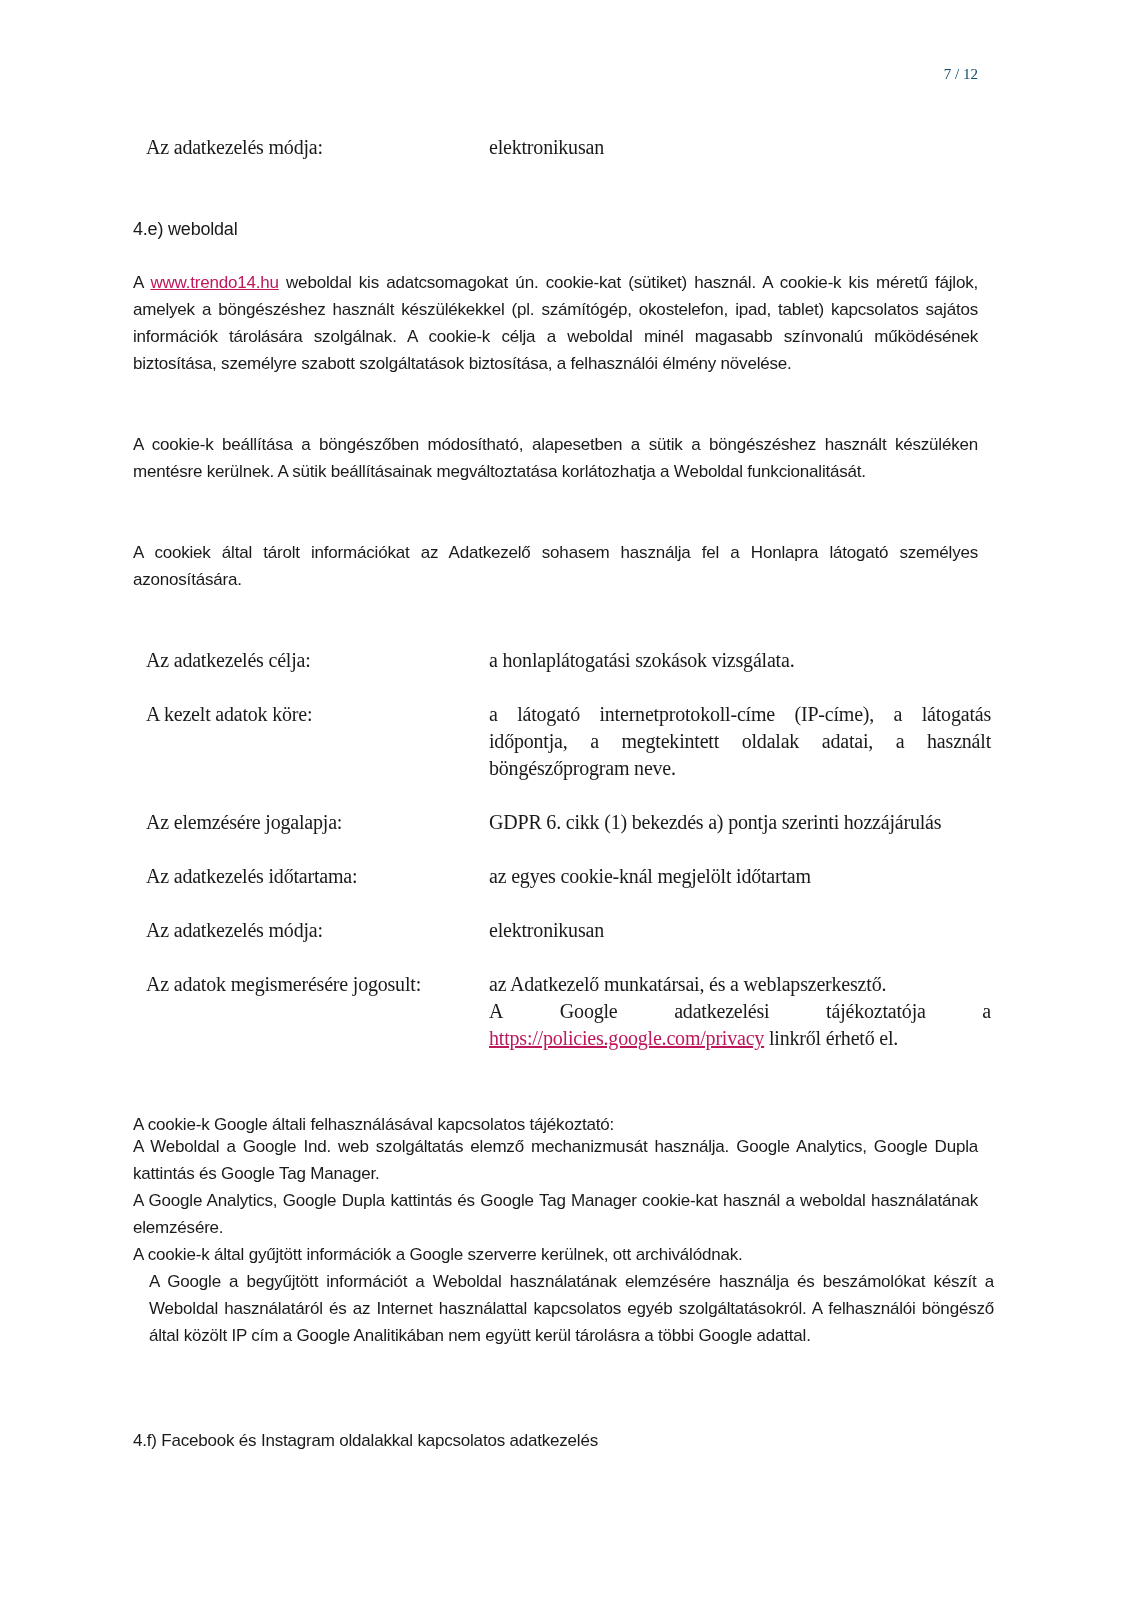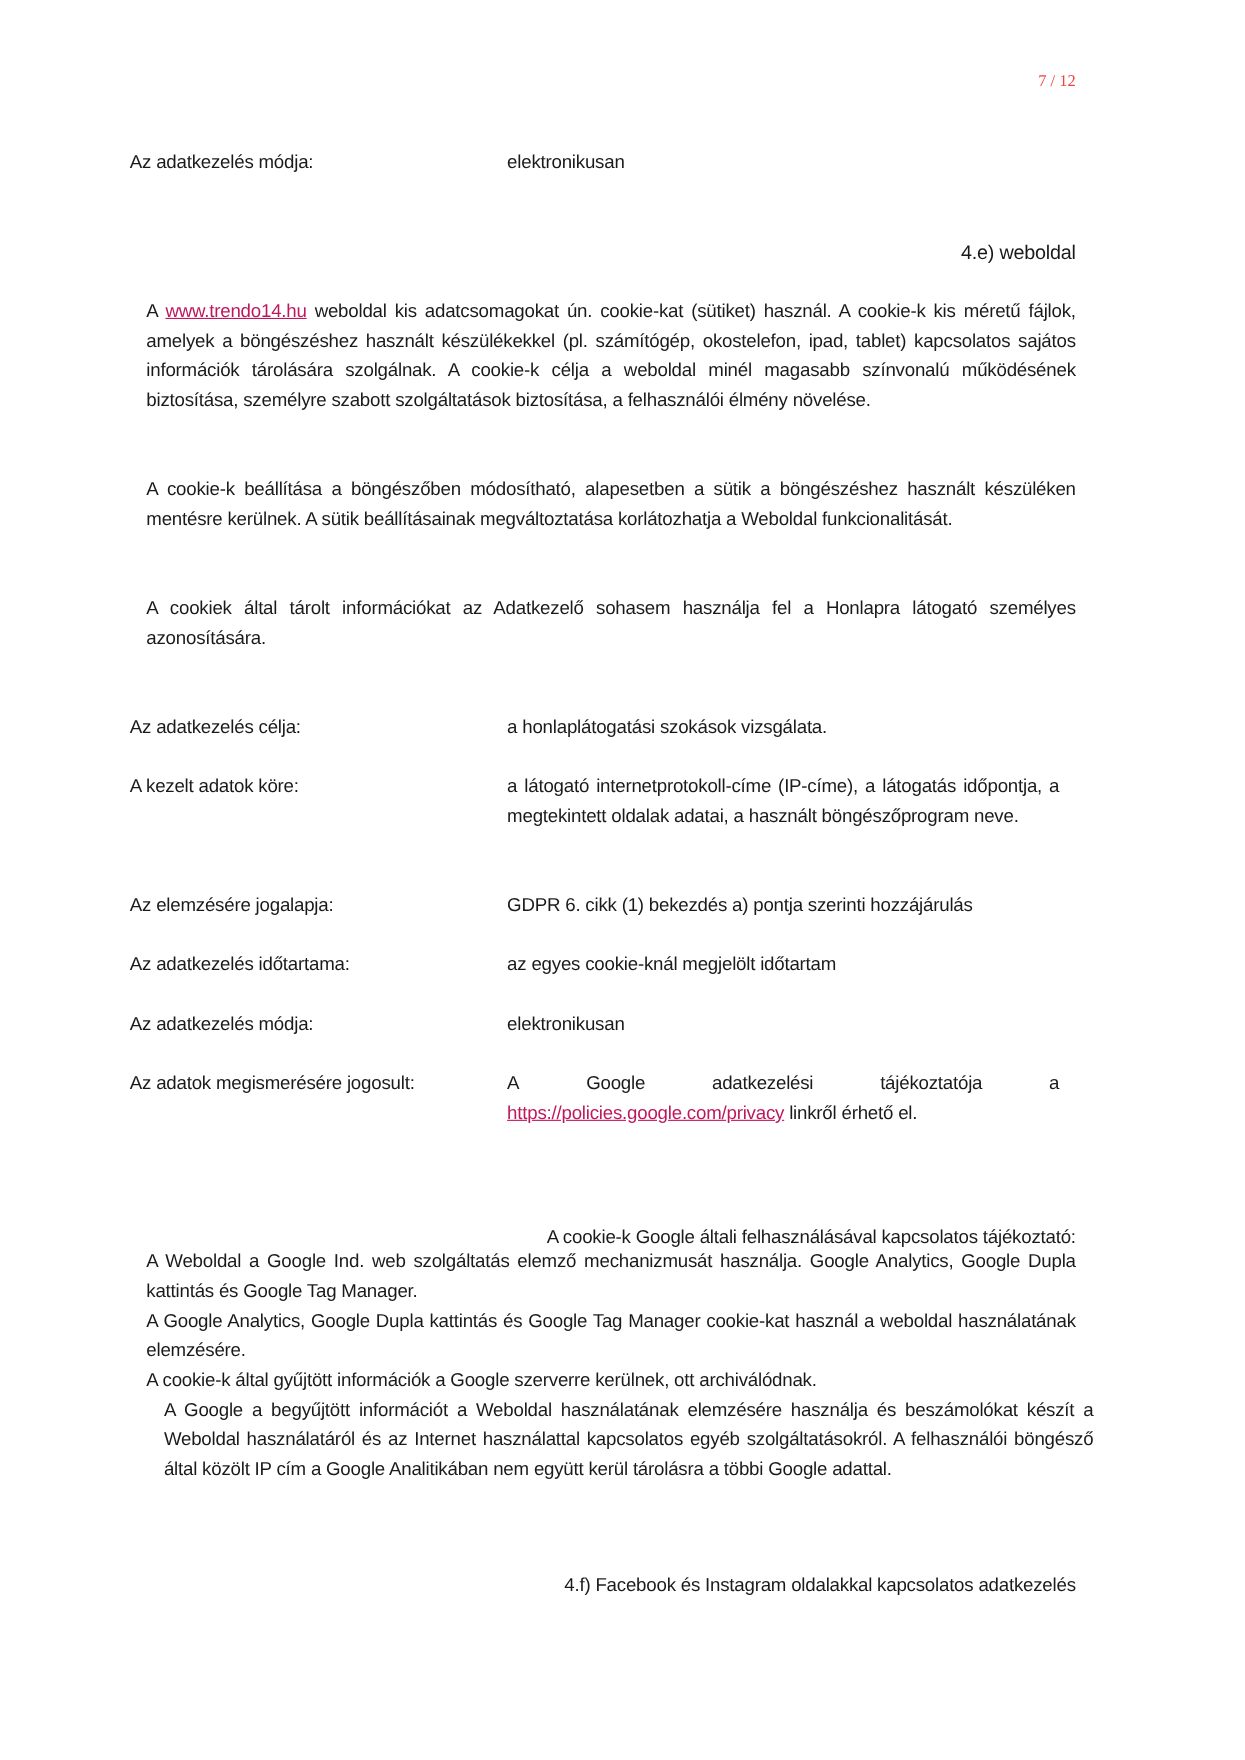--- a/index.html
+++ b/index.html
@@ -1,22 +1,22 @@
 <!DOCTYPE html>
 <html><head>
 <meta charset="utf-8">
 <style>
   html, body { margin: 0; padding: 0; background: #ffffff; }
   body { width: 1132px; height: 1600px; position: relative; overflow: hidden;
          font-family: "Liberation Sans", "DejaVu Sans", sans-serif; color: #1a1a1a; }
   .page-num { position: absolute; top: 66px; right: 154px; font-family: "Liberation Serif", serif;
-              font-size: 15px; color: #ef4444; }
-  .abs { position: absolute; left: 133px; width: 845px; font-size: 17px; line-height: 27px; letter-spacing: -0.2px; text-align: right; }
+              font-size: 15px; color: #0c4a6e; }
+  .abs { position: absolute; left: 133px; width: 845px; font-size: 17px; line-height: 27px; letter-spacing: -0.2px; }
   .justify { text-align: justify; text-align-last: left; }
-  .row { position: absolute; left: 118px; width: 845px; font-size: 17px; line-height: 27px; letter-spacing: -0.2px; }
+  .row { position: absolute; left: 146px; width: 845px; font-size: 20px; line-height: 27px; letter-spacing: -0.2px; font-family: Liberation Serif, serif; }
   .row .lbl { position: absolute; left: 0; top: 0; width: 340px; }
   .row .val { position: absolute; left: 343px; top: 0; width: 502px; text-align: justify; text-align-last: left; }
   .heading { font-size: 18px; }
   a.link { color: #be185d; text-decoration: underline; }
   .spread { display: flex; justify-content: space-between; }
 </style>
 </head>
 <body>
 
 <div class="page-num">7 / 12</div>
@@ -53,20 +53,21 @@
   <span class="val">az egyes cookie-knál megjelölt időtartam</span>
 </div>
 <div class="row" style="top:917px;">
   <span class="lbl">Az adatkezelés módja:</span>
   <span class="val">elektronikusan</span>
 </div>
 
 <div class="row" style="top:971px; height:81px;">
   <span class="lbl">Az adatok megismerésére jogosult:</span>
   <div class="val">
+    <div>az Adatkezelő munkatársai, és a weblapszerkesztő.</div>
     <div class="spread">
       <span>A</span>
       <span>Google</span>
       <span>adatkezelési</span>
       <span>tájékoztatója</span>
       <span>a</span>
     </div>
     <div><a class="link">https://policies.google.com/privacy</a><span> linkről érhető el.</span></div>
   </div>
 </div>

